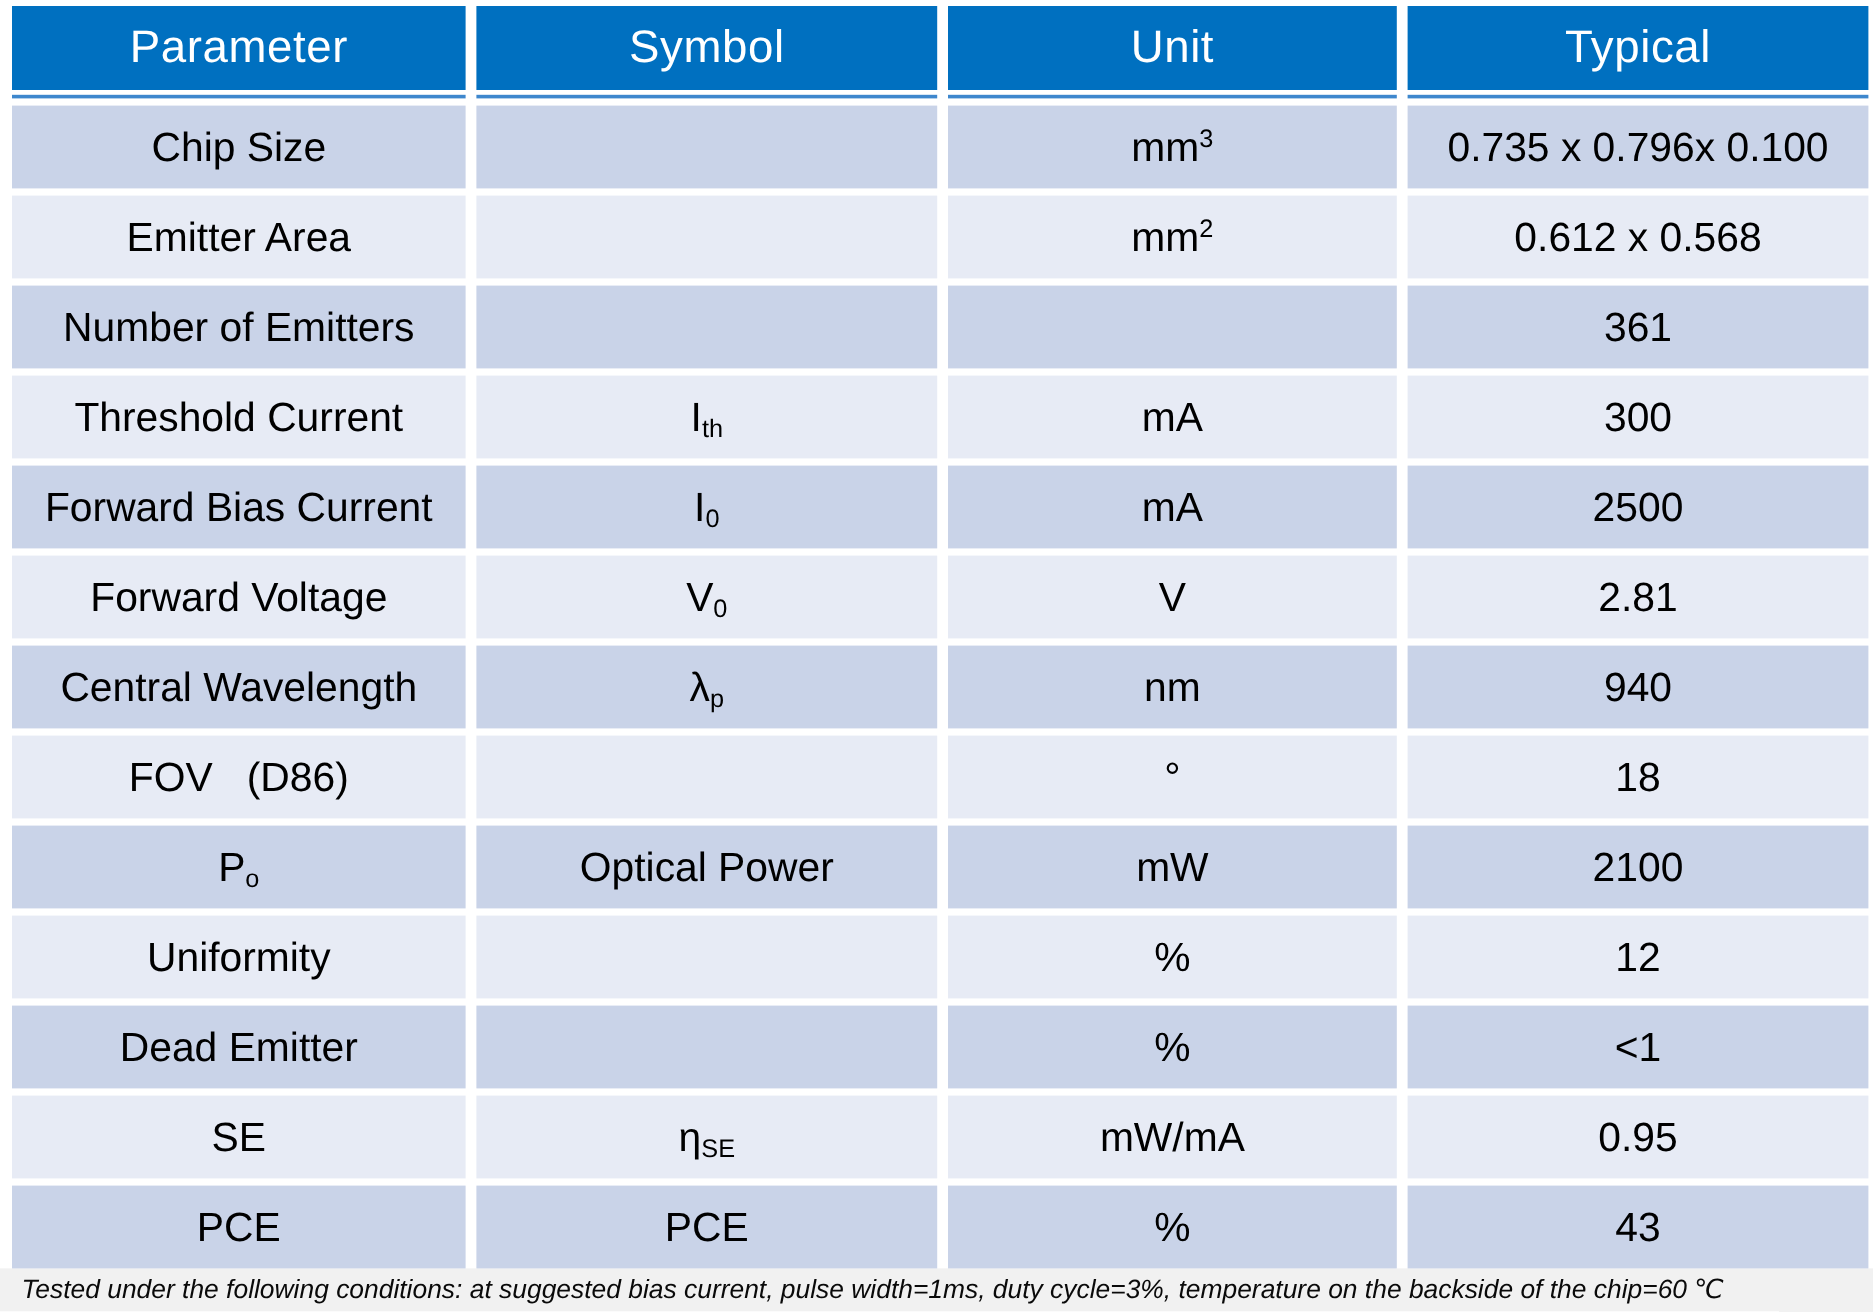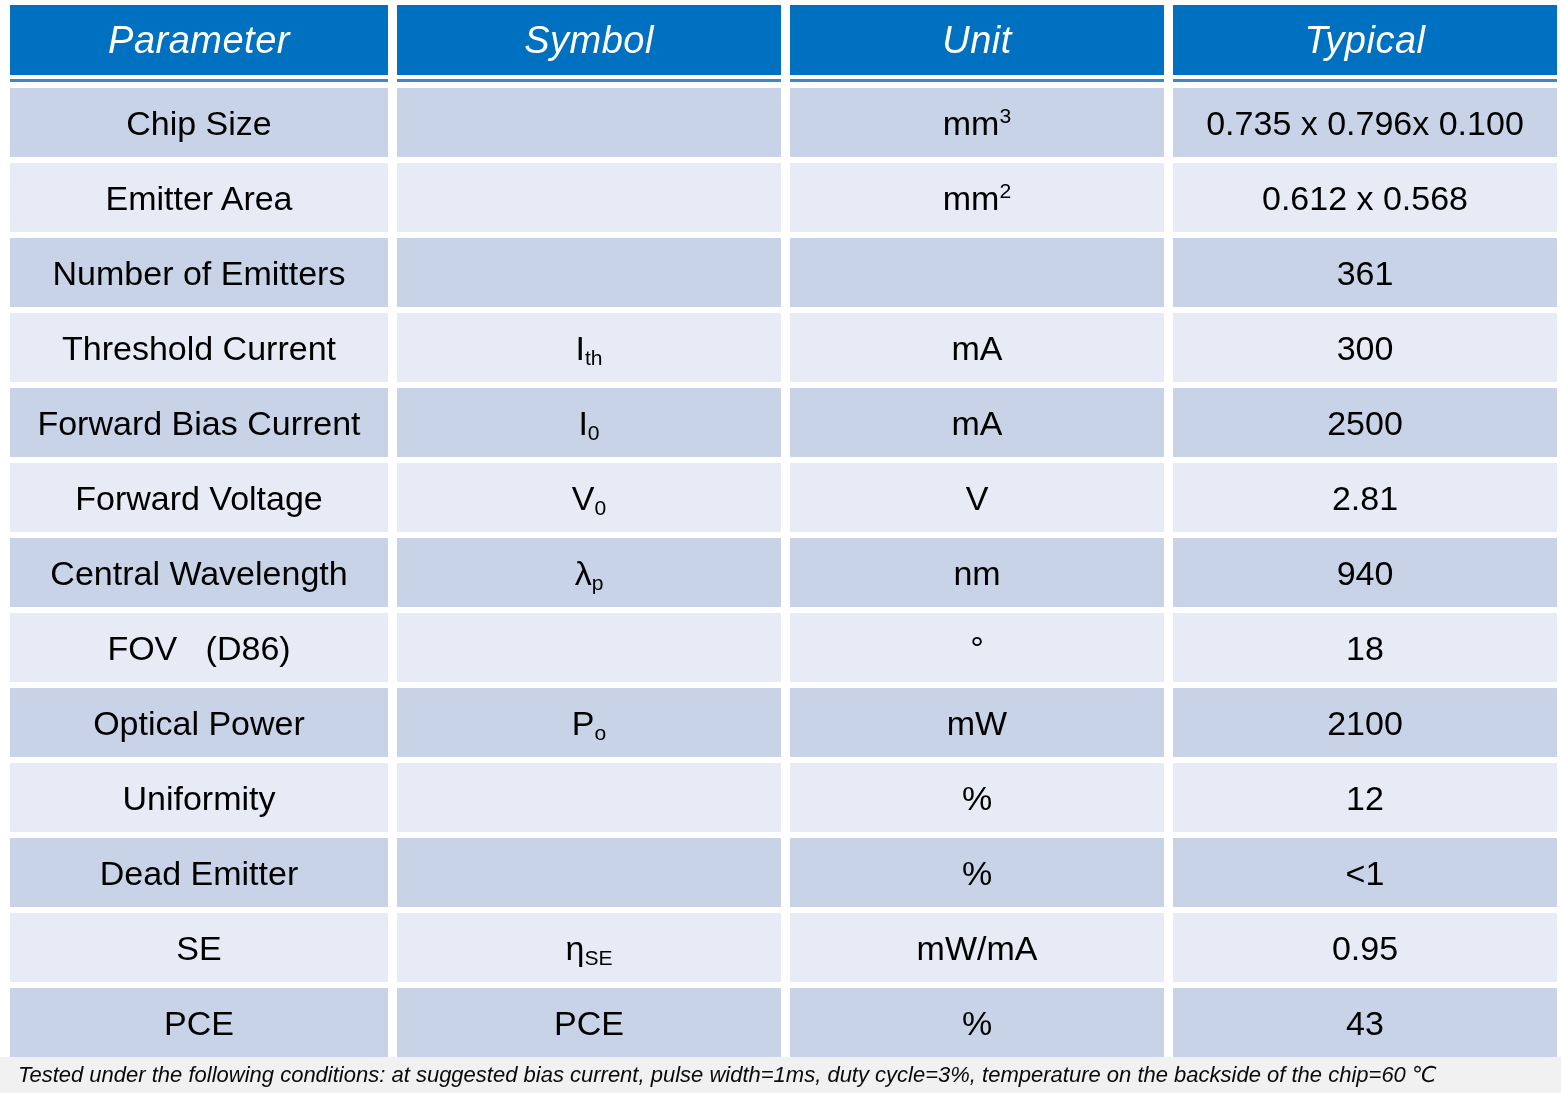--- a/index.html
+++ b/index.html
@@ -26,21 +26,20 @@
     grid-template-columns:378px 384px 374px 384px;
     grid-template-rows:77px;
     grid-auto-rows:69px;
     column-gap:9px;row-gap:6px;
     padding:5px 4px 0 10px;
   }
   
   .hcell{
     display:flex;flex-direction:column;
     height:77px;
-    font-style:italic;
   }
   .hblock{
     height:70px;
     background:var(--header-bg);
     color:var(--header-text);
     display:flex;align-items:center;justify-content:center;
     font-size:38px;letter-spacing:0.5px;
   }
   .hline{
     margin-top:4px;height:3px;background:var(--underline);
@@ -197,25 +196,25 @@
   <div class="cell symbol light">
         <span class="inner"><span class="base"></span><sub class="sub"></sub></span>
       </div>
   <div class="cell unit light">
         <span class="inner"><span class="base">°</span><sup class="sup"></sup></span>
       </div>
   <div class="cell typical light">
         <span class="inner txt">18</span>
       </div>
 
+  <div class="cell symbol dark">
+        <span class="inner"><span class="base">P</span><sub class="sub">o</sub></span>
+      </div>
   <div class="cell param dark">
         <span class="inner txt">Optical Power</span>
-      </div>
-  <div class="cell symbol dark">
-        <span class="inner"><span class="base">P</span><sub class="sub">o</sub></span>
       </div>
   <div class="cell unit dark">
         <span class="inner"><span class="base">mW</span><sup class="sup"></sup></span>
       </div>
   <div class="cell typical dark">
         <span class="inner txt">2100</span>
       </div>
 
   <div class="cell param light">
         <span class="inner txt">Uniformity</span>

